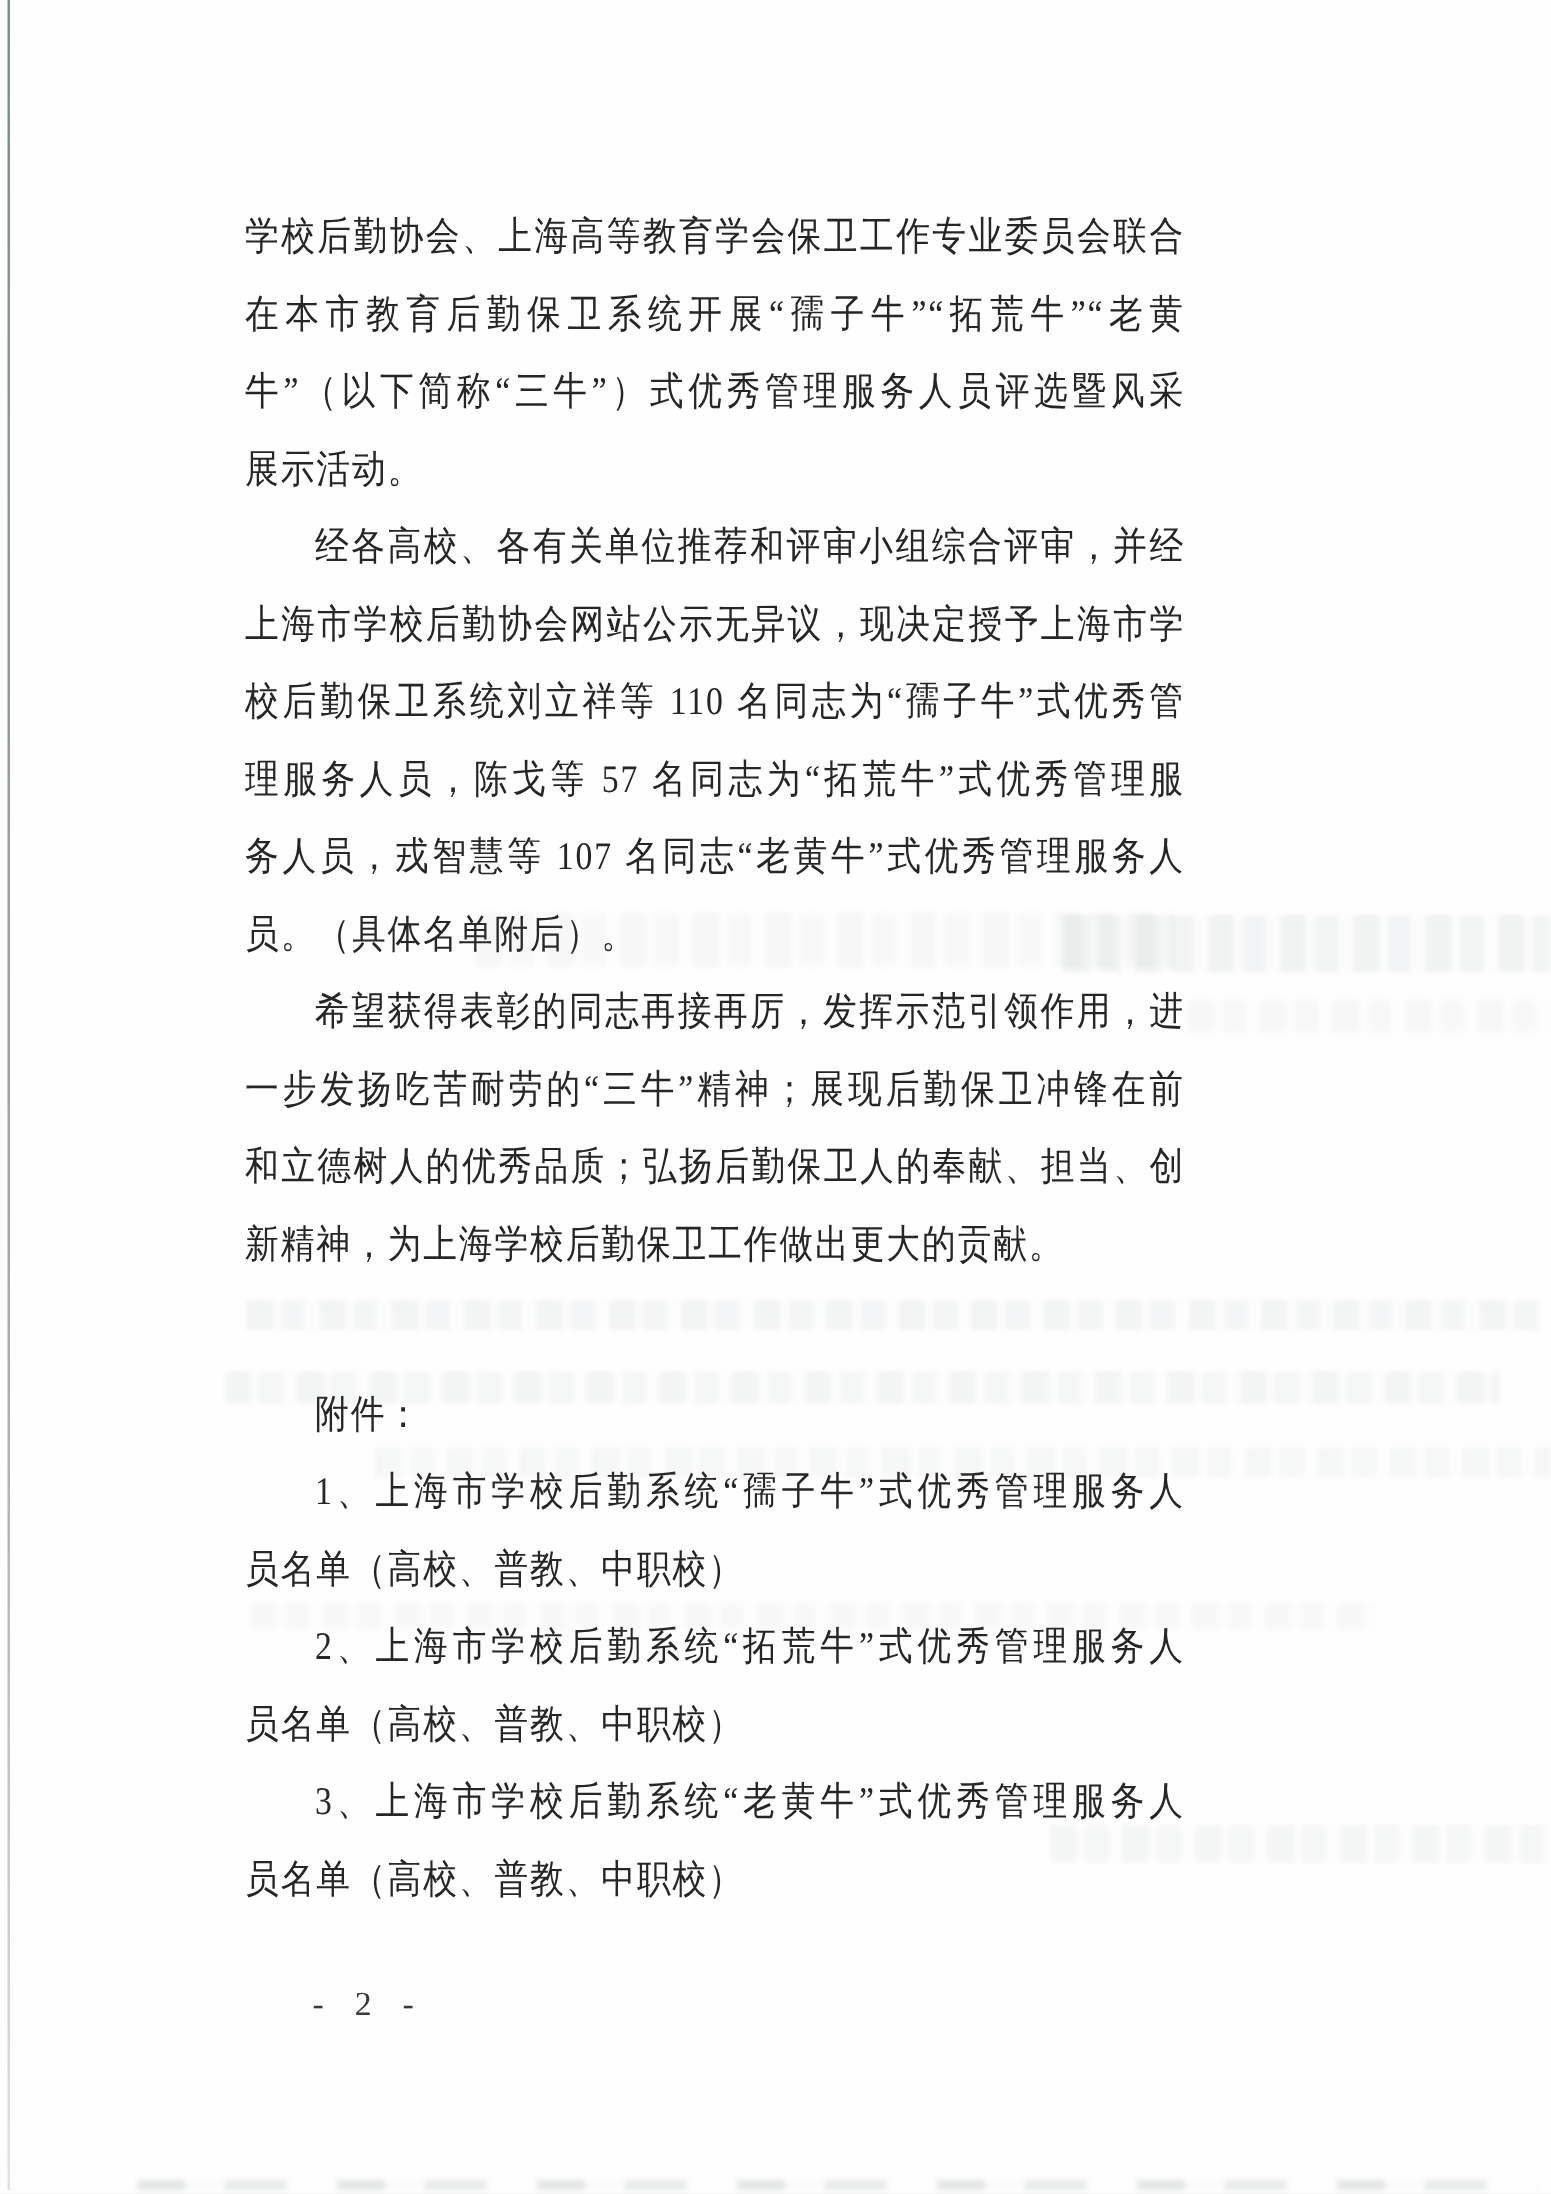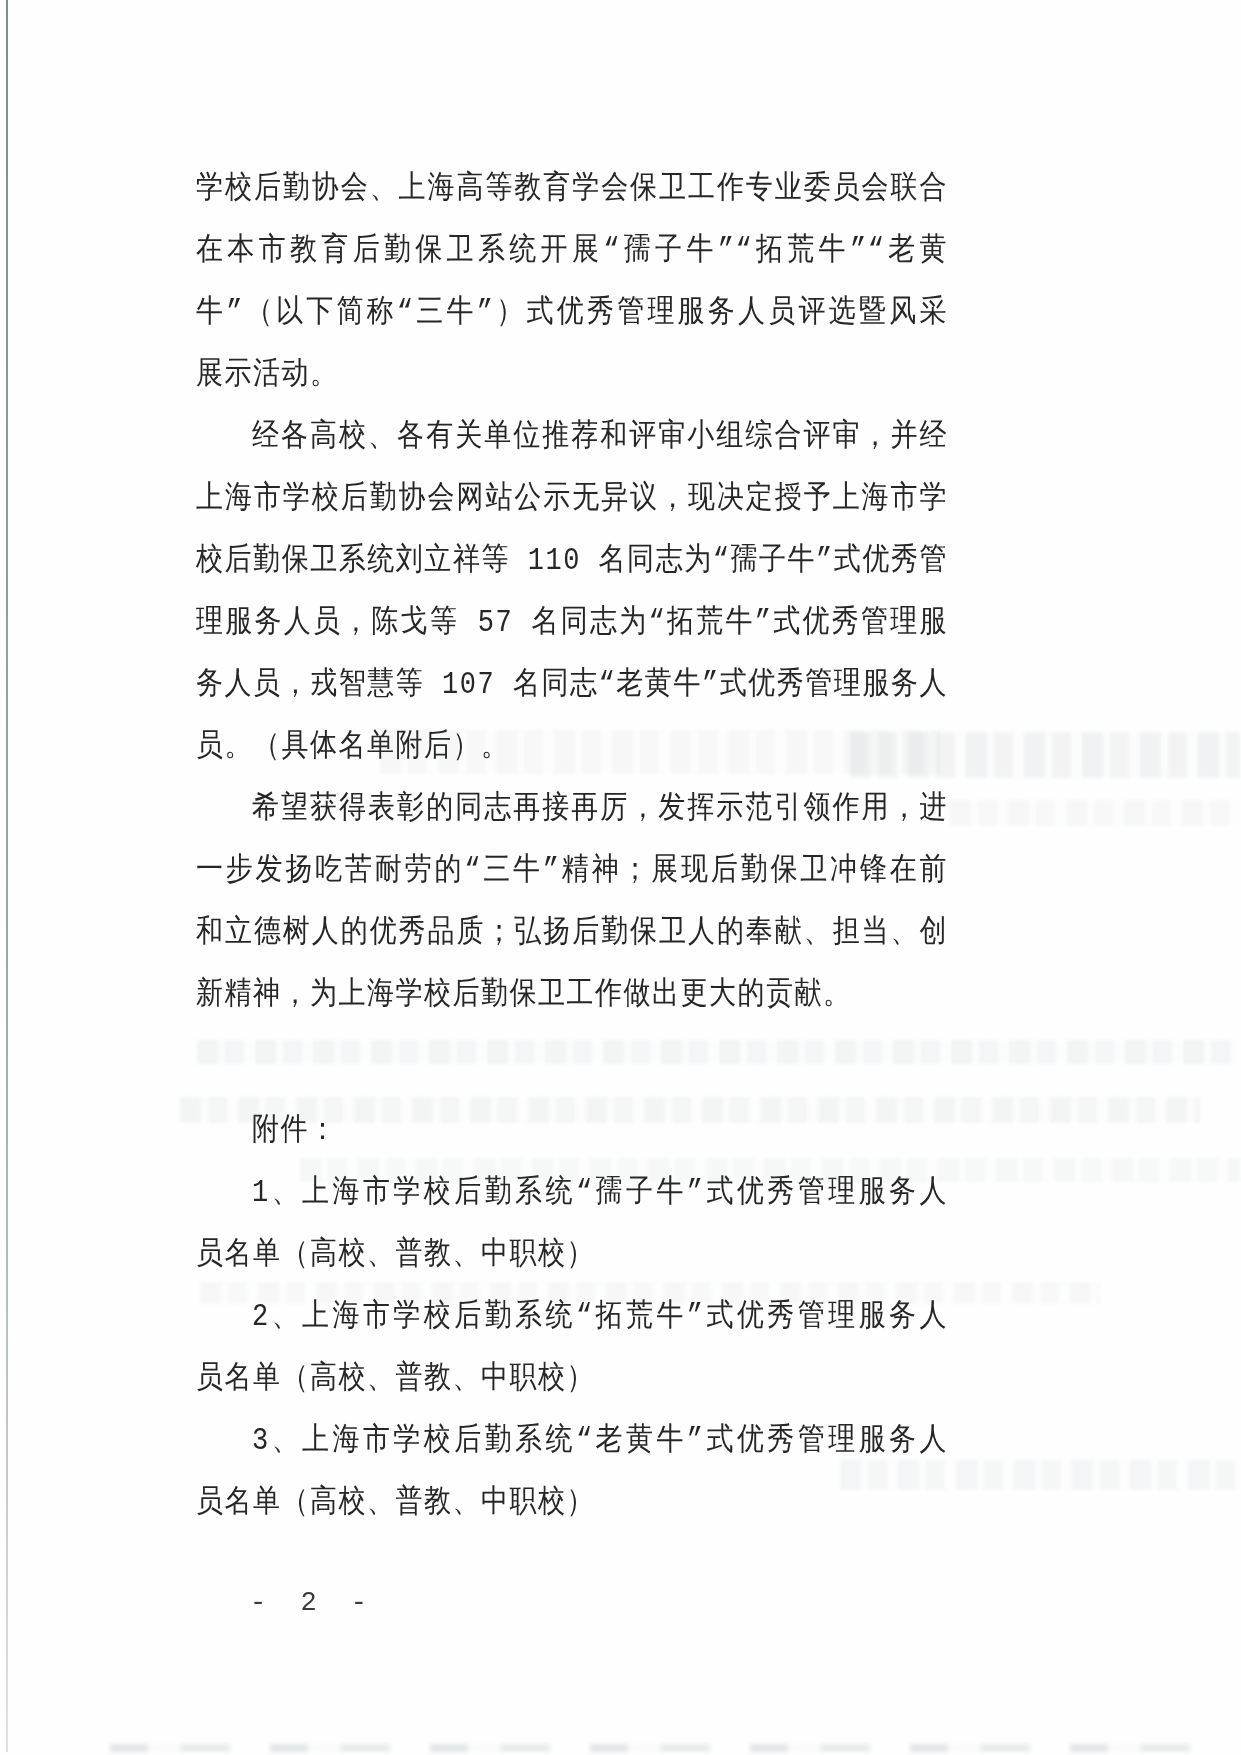--- a/index.html
+++ b/index.html
@@ -2,21 +2,21 @@
 <html><head>
 <meta charset="utf-8">
 <style>
   html, body { margin: 0; padding: 0; background: #e8e8e8; }
   .page {
     position: relative;
     width: 1241px;
     height: 1755px;
     background: #fefefe;
     overflow: hidden;
-    font-family: Liberation Mono, monospace;
+    font-family: Liberation Serif, serif;
     color: #262626;
   }
   
   .scan-edge-left {
     position: absolute;
     left: 6px; top: 0;
     width: 2px; height: 1752px;
     background: linear-gradient(180deg,
       rgba(105,120,122,0.85) 0%,
       rgba(125,138,140,0.75) 55%,

